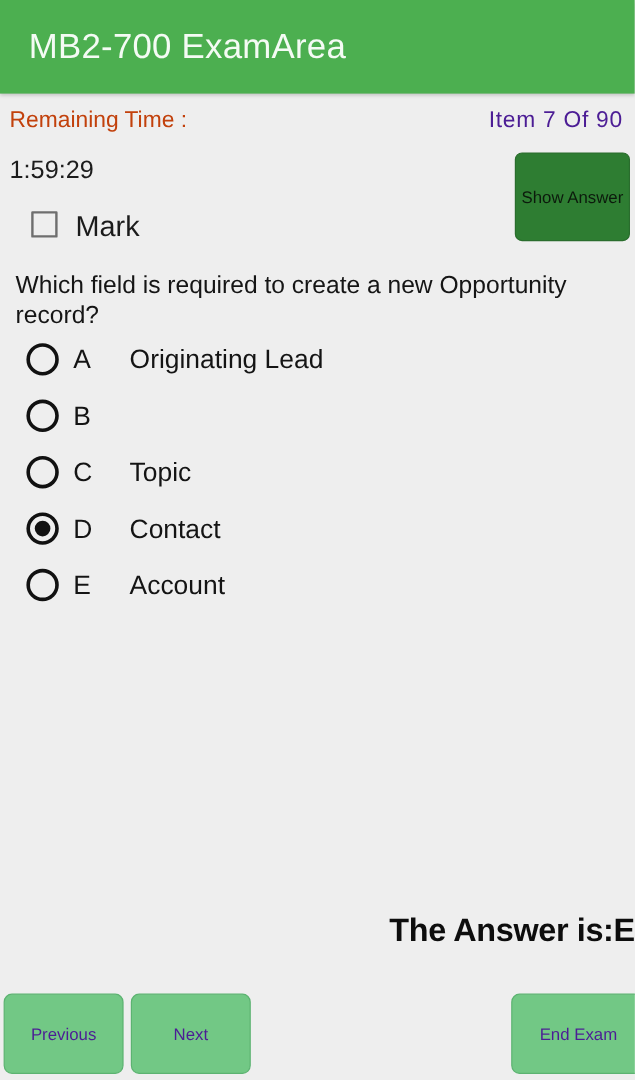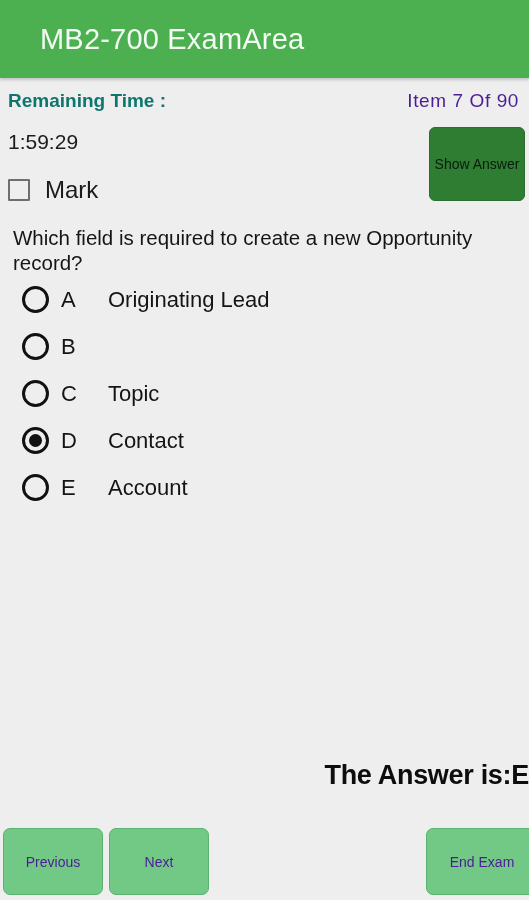--- a/index.html
+++ b/index.html
@@ -24,41 +24,41 @@
     background: #4caf50;
     box-sizing: border-box;
     display: flex;
     align-items: center;
     box-shadow: 0 2px 3px rgba(0,0,0,0.18);
   }
   .appbar-title {
     color: #f4fbf4;
     font-size: 29px;
     letter-spacing: 0.2px;
-    padding-left: 40px;
+    padding-left: 24px;
     font-weight: 400;
     white-space: nowrap;
   }
 
   
   .status-row {
     position: absolute;
     left: 0; top: 86px;
     width: 529px;
     height: 30px;
     box-sizing: border-box;
     padding: 0 10px 0 8px;
     display: flex;
     align-items: center;
     justify-content: space-between;
   }
   .remaining-label {
-    color: #0f766e;
+    color: #c2410c;
     font-size: 19px;
-    font-weight: 700;
+    font-weight: 400;
     white-space: nowrap;
   }
   .item-counter {
     color: #4c1d95;
     font-size: 19px;
     font-weight: 400;
     white-space: nowrap;
     letter-spacing: 0.6px;
   }
 
@@ -67,23 +67,22 @@
     left: 8px; top: 130px;
     color: #1c1c1c;
     font-size: 21px;
     font-weight: 400;
     white-space: nowrap;
   }
 
   
   .mark-row {
     position: absolute;
-    left: 8px; top: 176px;
-    display: flex;
-    align-items: center;
+    left: 26px; top: 176px;
+    display: flex;
   }
   .checkbox {
     width: 22px;
     height: 22px;
     box-sizing: border-box;
     border: 2px solid #6e6e6e;
     background: transparent;
     border-radius: 1px;
     flex: none;
   }

